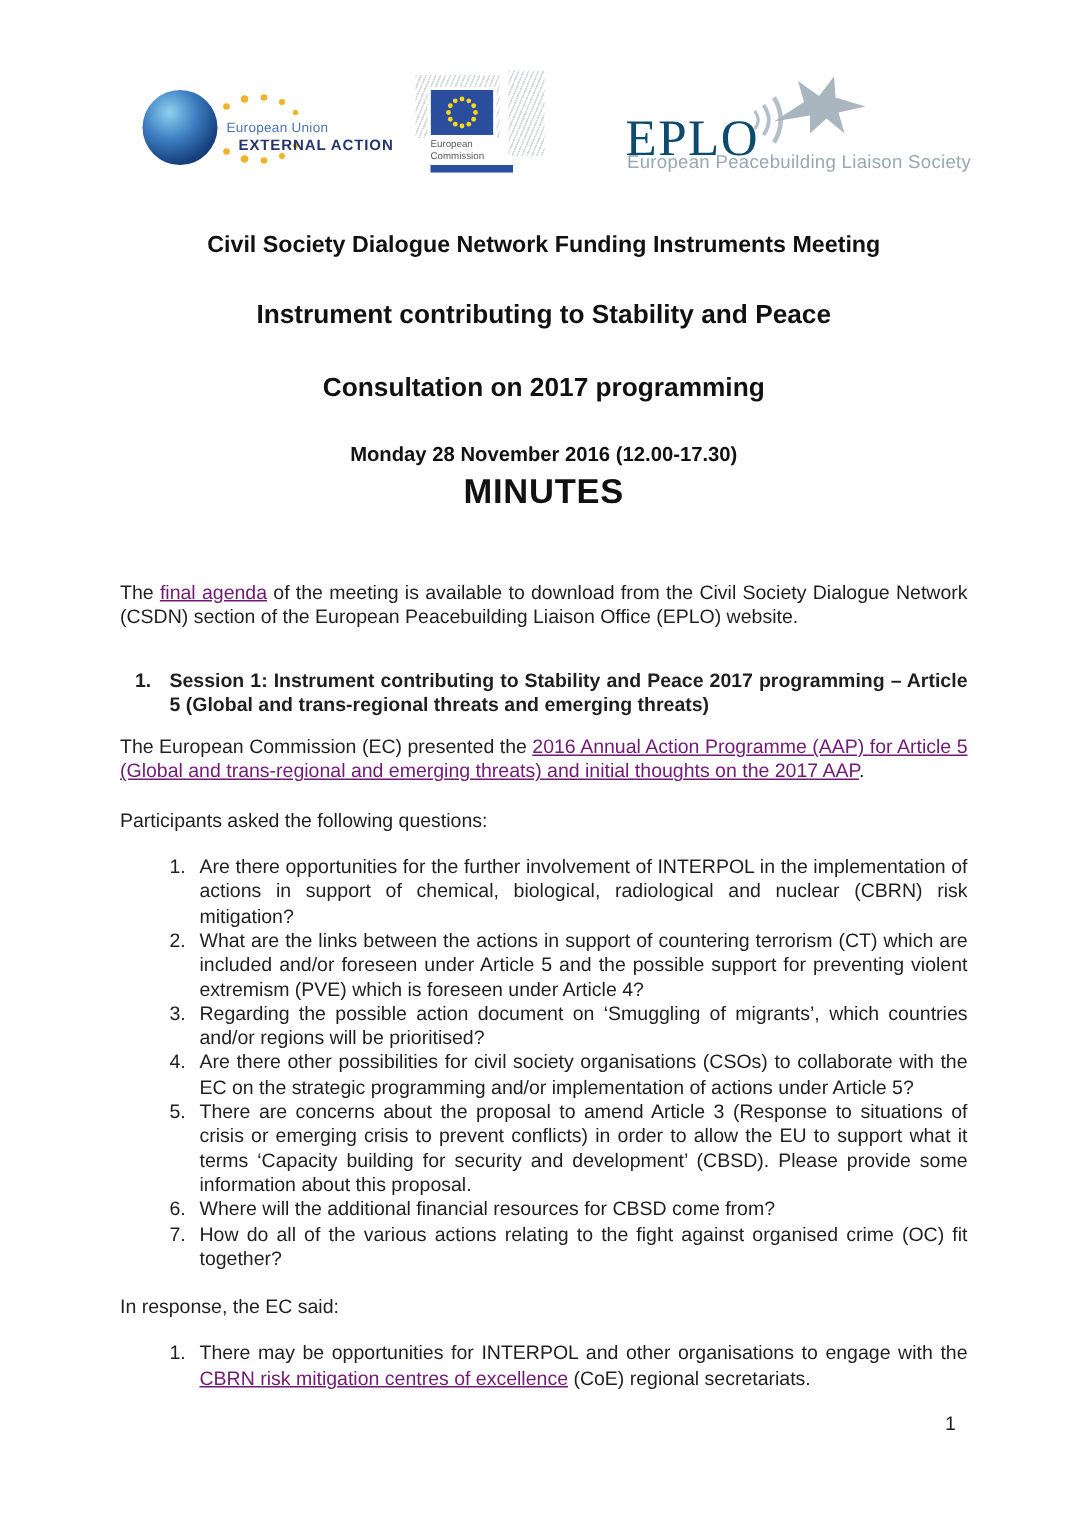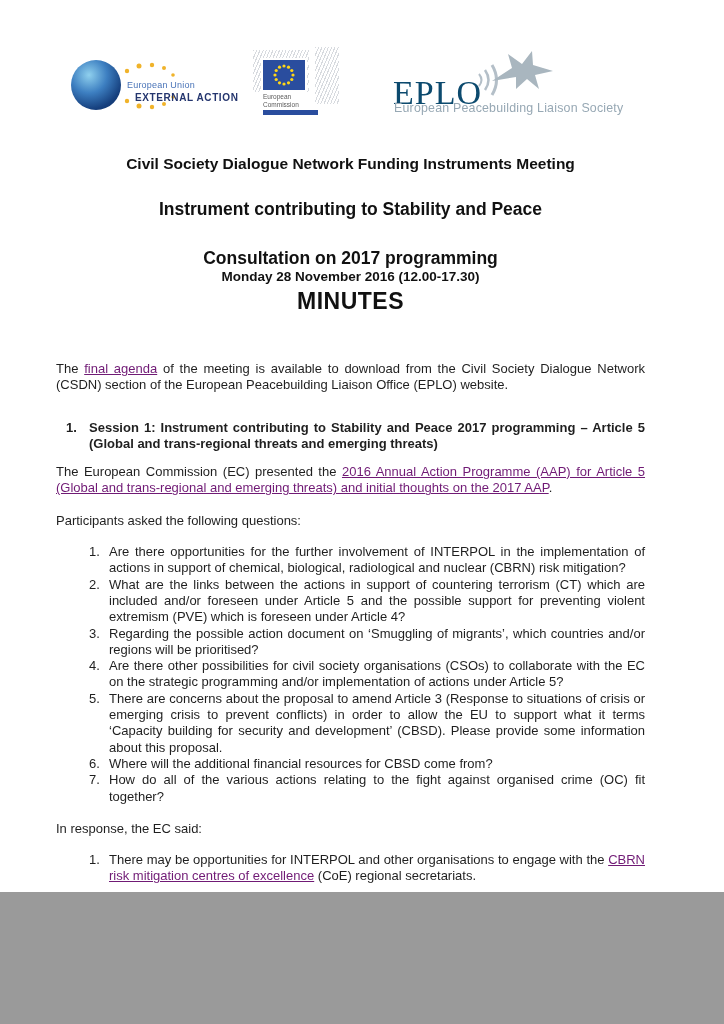--- a/index.html
+++ b/index.html
@@ -1,25 +1,25 @@
 <!DOCTYPE html>
 <html><head>
 <meta charset="utf-8">
 <style>
   html,body{margin:0;padding:0;background:#9a9a9a;}
   .page{
     position:relative;
-    width:724px;height:892px;
+    width:724px;height:1024px;
     background:#ffffff;
     margin:0 auto;
     font-family:"Liberation Sans", sans-serif;
     color:#1f1f1f;
     overflow:hidden;
     box-sizing:border-box;
-    padding:45px 79px 0 56px;
+    padding:45px 79px 0 80px;
   }
   
   .logo-header{position:relative;height:88px;}
   .logo-eeas{position:absolute;left:15px;top:15px;width:175px;height:58px;}
   .globe{
     position:absolute;left:0;top:0;width:50px;height:50px;border-radius:50%;
     background:radial-gradient(circle at 36% 30%, #8fd0ee 0%, #3d7fc1 38%, #16407e 72%, #0b2a5c 100%);
   }
   .eeas-stars{position:absolute;left:40px;top:-6px;}
   .eeas-text{position:absolute;left:56px;top:20px;white-space:nowrap;}
@@ -42,21 +42,21 @@
     color:#0c4a6e;letter-spacing:1px;
   }
   .eplo-arcs{position:absolute;left:82px;top:6px;}
   .eplo-bird{position:absolute;left:96px;top:-2px;}
   .eplo-sub{position:absolute;left:1px;top:51px;font-size:12.4px;color:#97a8b4;letter-spacing:.2px;white-space:nowrap;}
   
   .t-center{text-align:center;font-weight:bold;color:#111;}
   .title-1{margin-top:22px;font-size:15.5px;}
   .title-2{margin-top:26px;font-size:17.5px;}
   .title-3{margin-top:28px;font-size:17.5px;}
-  .title-date{font-size:13.5px;}
+  .title-date{margin-top:26px;font-size:13.5px;}
   .title-minutes{margin-top:4px;font-size:23px;letter-spacing:.5px;}
   
   .body-text{font-size:13px;line-height:16.3px;text-align:justify;}
   p.body-text{margin:0;}
   .intro-p{margin-top:46px !important;}
   .ecp{margin-top:12px !important;}
   .plain{margin-top:16px !important;text-align:left;}
   a.doc-link{color:#701a75;text-decoration:underline;cursor:pointer;}
   .section-heading{display:flex;margin:26px 0 0 10px;font-weight:bold;}
   .section-heading .num{width:23px;flex-shrink:0;}

